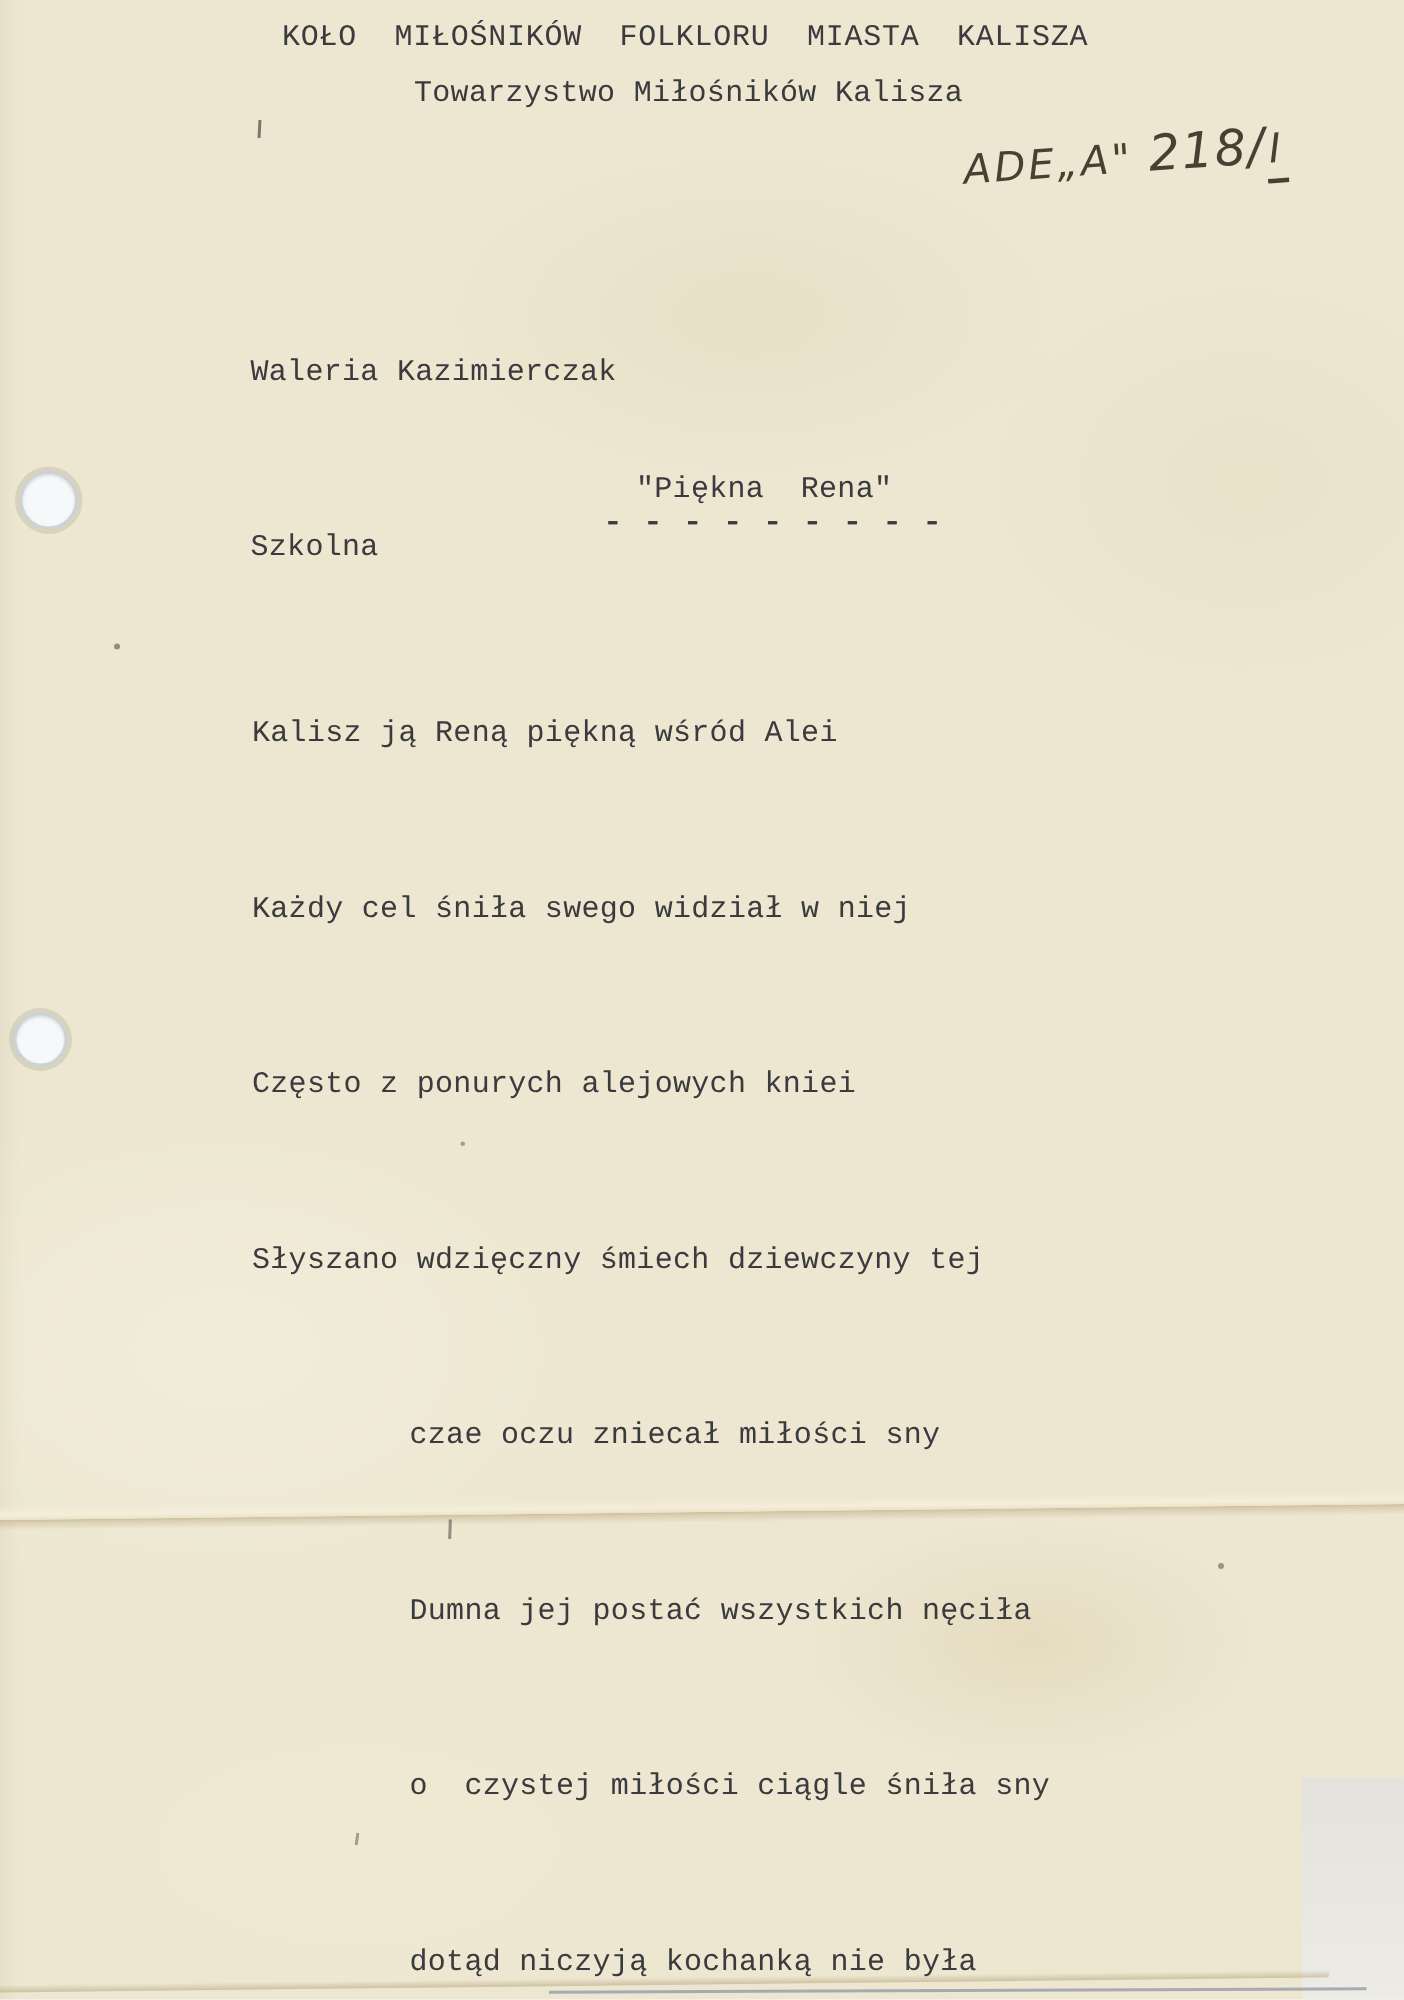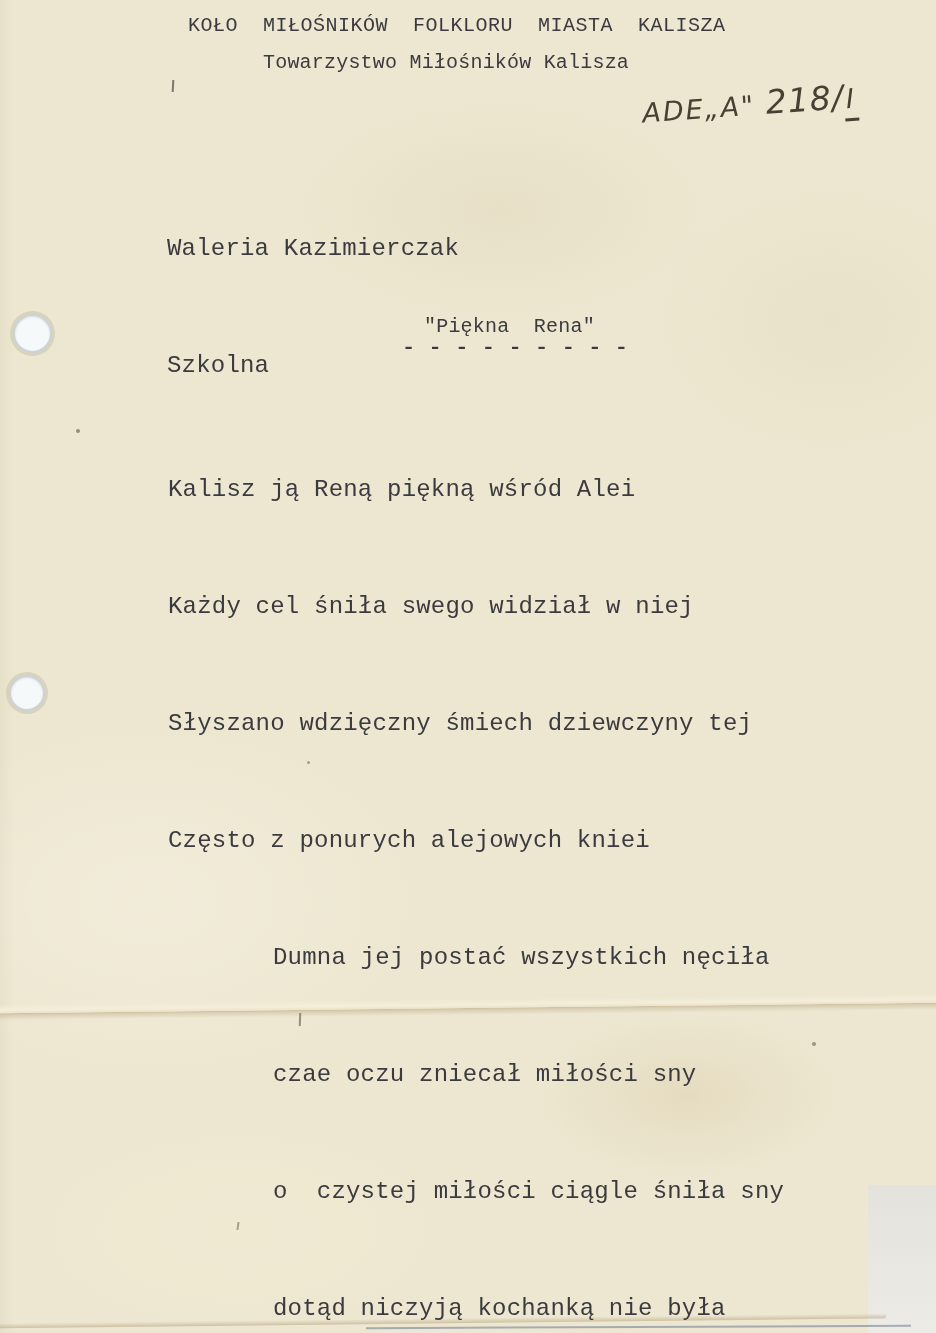--- a/index.html
+++ b/index.html
@@ -10,23 +10,23 @@
     background-image:
       radial-gradient(ellipse 300px 160px at 500px 210px, rgba(214,203,168,.25), rgba(214,203,168,0) 70%),
       radial-gradient(ellipse 260px 200px at 830px 320px, rgba(216,205,170,.20), rgba(216,205,170,0) 70%),
       radial-gradient(ellipse 400px 260px at 150px 900px, rgba(255,253,242,.25), rgba(255,253,242,0) 70%),
       linear-gradient(90deg, rgba(120,110,80,.06) 0, rgba(120,110,80,0) 14px);
     overflow:hidden;
     font-family:"Liberation Mono","DejaVu Sans Mono",monospace;
     color:#3b3b3f;
   }
   .txt{position:absolute;white-space:pre;font-size:20px;letter-spacing:.2px;}
-  .block{position:absolute;white-space:pre;font-size:24px;letter-spacing:.2px;line-height:39px;}
+  .block{position:absolute;white-space:pre;font-size:20px;letter-spacing:.2px;line-height:39px;}
   .h1{left:188px;top:14px;letter-spacing:.5px;}
-  .h2{left:263px;top:51px;}
+  .h2{left:276px;top:51px;}
   .address{left:167px;top:151px;}
   .doc-title{left:424px;top:315px;}
   .title-underline{left:402px;top:336px;font-weight:900;font-size:22px;letter-spacing:.1px;transform:scaleY(.85);}
   .poem{left:168px;top:392px;z-index:5;}
   .poem .line{height:39px;}
   .poem .indent{margin-left:105px;}
 
   
   .gray-wedge{
     position:absolute;left:868px;top:1185px;width:68px;height:148px;
@@ -111,24 +111,24 @@
     <div>Waleria Kazimierczak</div>
     <div>Szkolna</div>
   </div>
 
   <div class="txt doc-title">"Piękna  Rena"</div>
   <div class="txt title-underline">- - - - - - - - -</div>
 
   <div class="block poem">
     <div class="line">Kalisz ją Reną piękną wśród Alei</div>
     <div class="line">Każdy cel śniła swego widział w niej</div>
+    <div class="line">Często z ponurych alejowych kniei</div>
     <div class="line">Słyszano wdzięczny śmiech dziewczyny tej</div>
-    <div class="line">Często z ponurych alejowych kniei</div>
+    <div class="line indent">czae oczu zniecał miłości sny</div>
     <div class="line indent">Dumna jej postać wszystkich nęciła</div>
-    <div class="line indent">czae oczu zniecał miłości sny</div>
     <div class="line indent">o  czystej miłości ciągle śniła sny</div>
     <div class="line indent">dotąd niczyją kochanką nie była</div>
     
     
     
     
     
     
     
     

